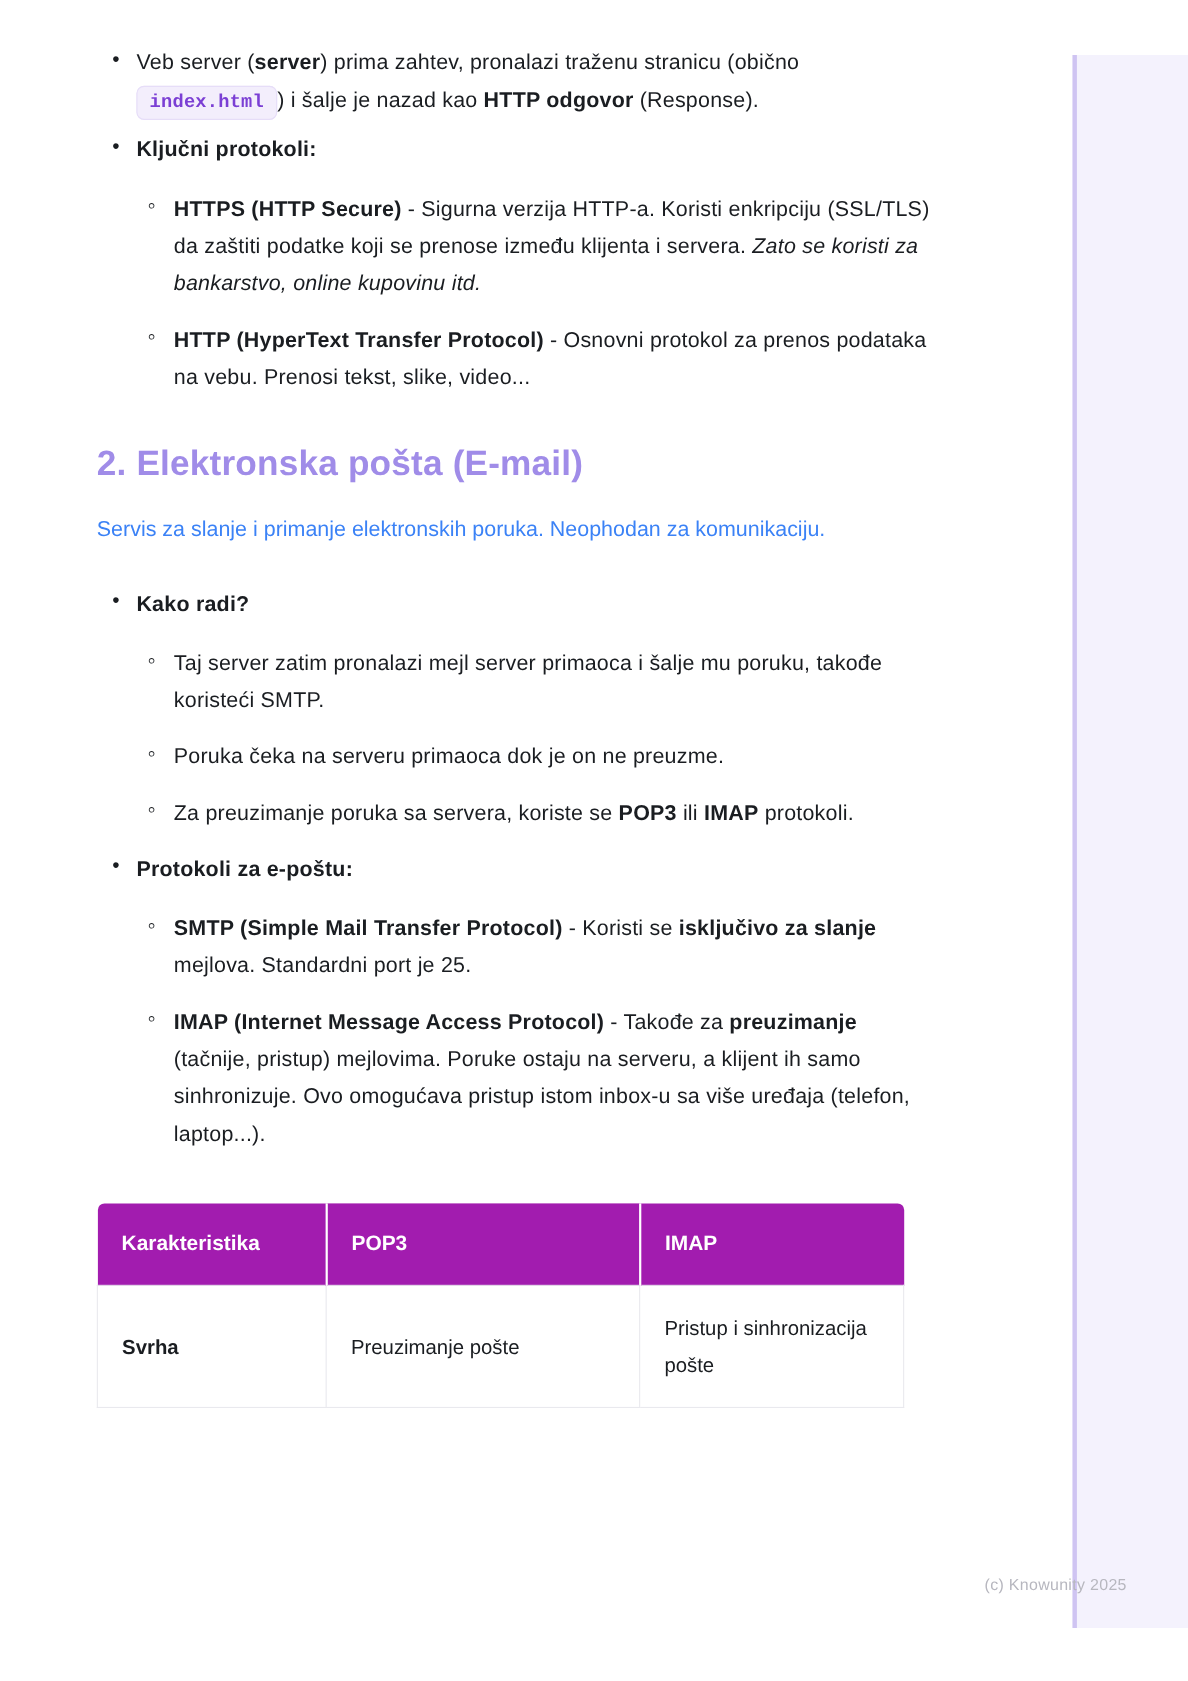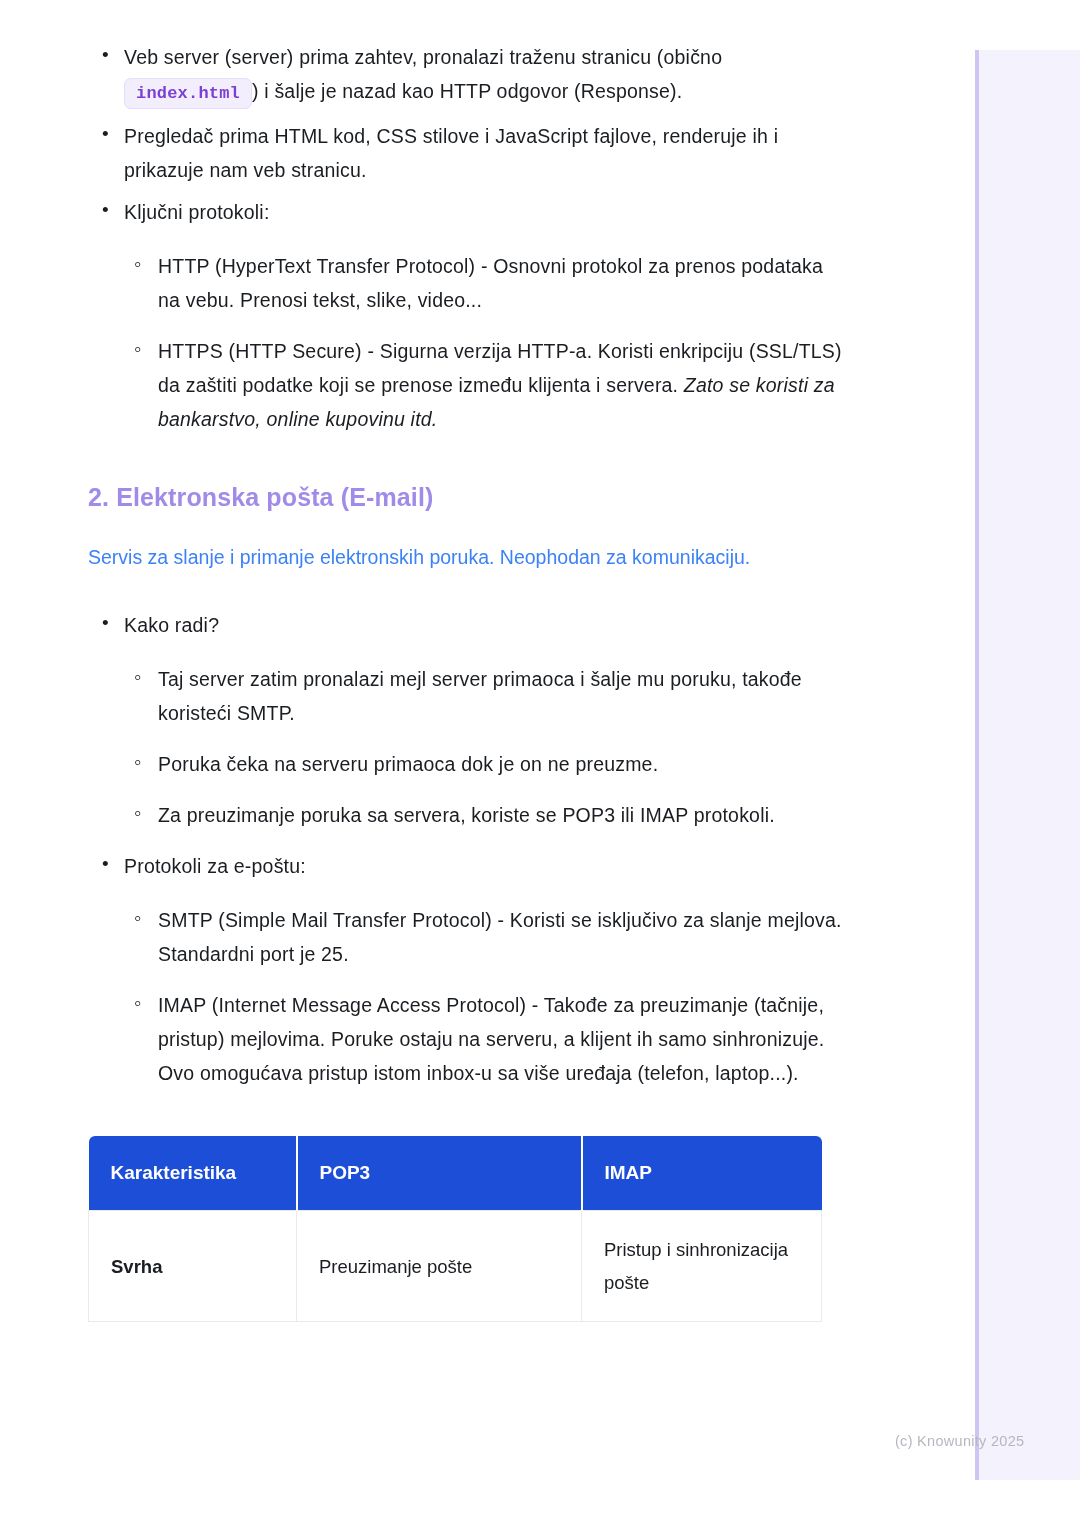--- a/index.html
+++ b/index.html
@@ -77,37 +77,37 @@
     color: #1a1d21;
   }
   ul.lvl2.nested { margin-top: 20px; }
 
   .txt {
     font-size: 19.5px;
     line-height: 34px;
     color: #1a1d21;
     letter-spacing: 0.01em;
   }
-  .txt b, .b { font-weight: 400; }
+  .txt b, .b { font-weight: 700; }
   .txt i, .i { font-style: italic; }
 
   code.inline-code {
     font-family: "Liberation Mono", "DejaVu Sans Mono", monospace;
     font-size: 17px;
     background: #f3eefc;
     color: #7b3fd4;
     padding: 5px 11px;
     border-radius: 7px;
     border: 1px solid #e6ddf8;
     white-space: nowrap;
     font-weight: bold;
   }
 
   h2.section-heading {
-    font-size: 25px;
+    font-size: 32px;
     line-height: 34px;
     font-weight: 600;
     color: #a08ce8;
     margin: 44px 0 26px 0;
     letter-spacing: 0.005em;
   }
 
   p.lead {
     font-size: 19.5px;
     line-height: 34px;
@@ -120,21 +120,21 @@
 
   
   table.data-table {
     border-collapse: collapse;
     width: 733px;
     margin-top: 46px;
     table-layout: fixed;
     background: #ffffff;
   }
   table.data-table th {
-    background: #1d4ed8;
+    background: #a21caf;
     color: #ffffff;
     font-size: 19px;
     font-weight: 600;
     text-align: left;
     padding: 26px 22px;
     border-right: 2px solid #ffffff;
     vertical-align: middle;
   }
   table.data-table th:last-child { border-right: none; }
   table.data-table th.c1 { border-top-left-radius: 6px; }
@@ -168,34 +168,31 @@
 
 <div id="right-panel"></div>
 <div id="right-panel-edge"></div>
 
 <div id="content">
 
   <ul class="lvl1">
     <li>
       <span class="txt"><span>Veb server (</span><b>server</b><span>) prima zahtev, pronalazi traženu stranicu (obično </span><code class="inline-code">index.html</code><span>) i šalje je nazad kao </span><b>HTTP odgovor</b><span> (Response).</span></span>
     </li>
-    <li>
-      <span class="txt">Pregledač prima HTML kod, CSS stilove i JavaScript fajlove, renderuje ih i prikazuje nam veb stranicu.</span>
-    </li>
   </ul>
 
   <ul class="lvl1 block-gap-top">
     <li>
       <span class="txt b">Ključni protokoli:</span>
       <ul class="lvl2 nested">
         <li>
+          <span class="txt"><b>HTTPS (HTTP Secure)</b><span> - Sigurna verzija HTTP-a. Koristi enkripciju (SSL/TLS) da zaštiti podatke koji se prenose između klijenta i servera. </span><i>Zato se koristi za bankarstvo, online kupovinu itd.</i></span>
+        </li>
+        <li>
           <span class="txt"><b>HTTP (HyperText Transfer Protocol)</b><span> - Osnovni protokol za prenos podataka na vebu. Prenosi tekst, slike, video...</span></span>
-        </li>
-        <li>
-          <span class="txt"><b>HTTPS (HTTP Secure)</b><span> - Sigurna verzija HTTP-a. Koristi enkripciju (SSL/TLS) da zaštiti podatke koji se prenose između klijenta i servera. </span><i>Zato se koristi za bankarstvo, online kupovinu itd.</i></span>
         </li>
       </ul>
     </li>
   </ul>
 
   <h2 class="section-heading">2. Elektronska pošta (E-mail)</h2>
 
   <p class="lead">Servis za slanje i primanje elektronskih poruka. Neophodan za komunikaciju.</p>
 
   <ul class="lvl1">

